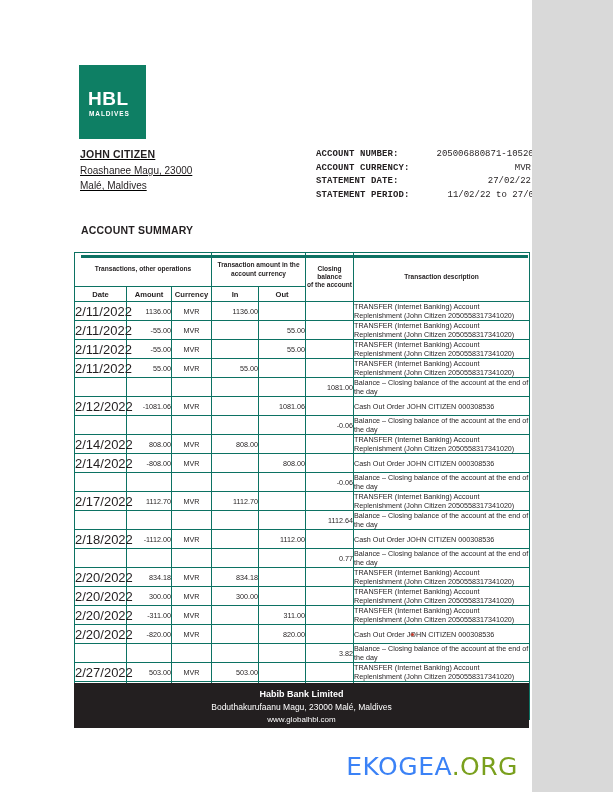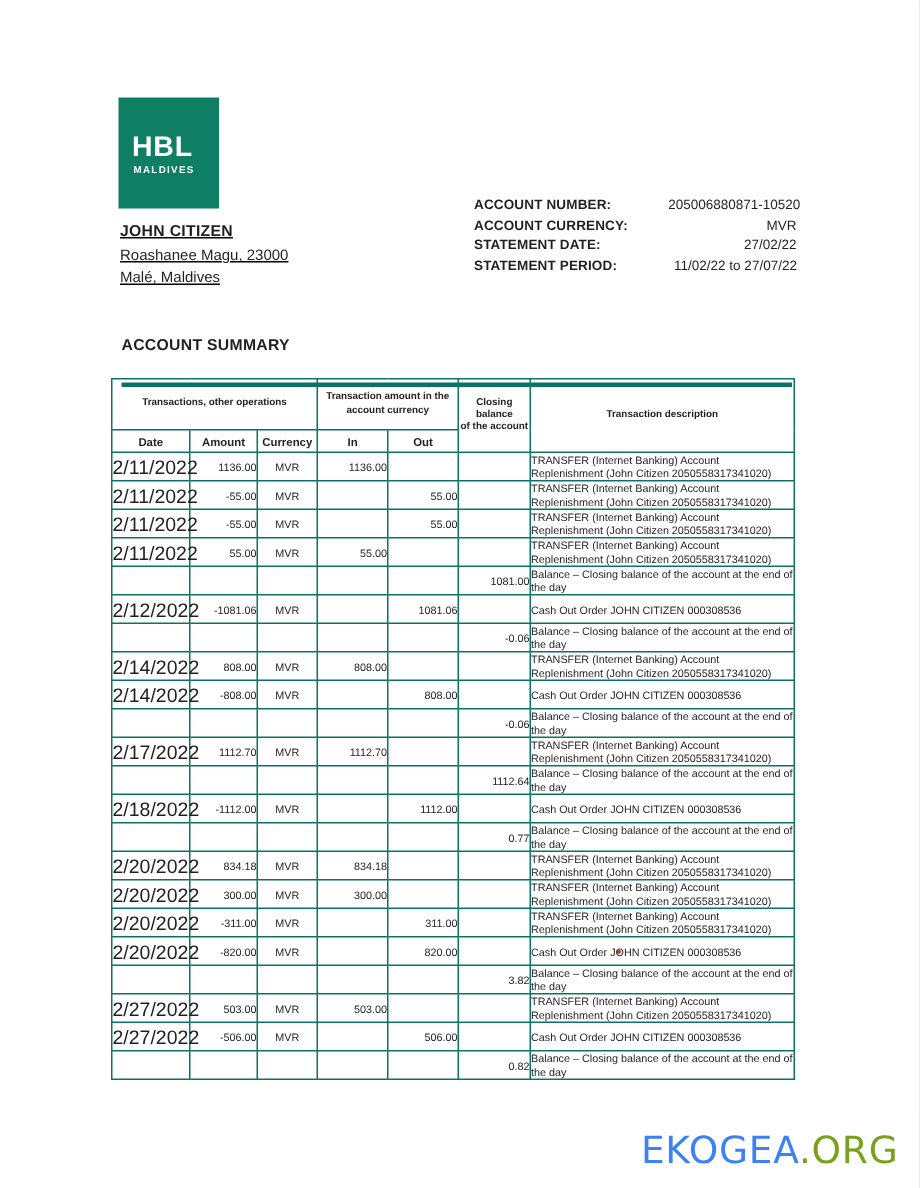--- a/index.html
+++ b/index.html
@@ -5,21 +5,21 @@
   html, body {
     margin: 0;
     padding: 0;
     background: #d9d9d9;
   }
   body {
     font-family: "Liberation Sans", sans-serif;
   }
   .page {
     position: relative;
-    width: 613px;
+    width: 532px;
     height: 792px;
     background: #ffffff;
     overflow: hidden;
     box-sizing: border-box;
   }
   .sheet {
     position: absolute;
     left: 0;
     top: 4px;
     width: 613px;
@@ -76,23 +76,24 @@
   .cust-line {
     font-size: 10px;
     color: #231f20;
     line-height: 15px;
   }
 
   
   .acct {
     position: absolute;
     left: 316px;
-    top: 126px;
+    top: 144px;
     width: 215px;
     font-size: 9px;
+    font-family: Liberation Mono, monospace;
   }
   .acct-row {
     display: flex;
     justify-content: space-between;
     line-height: 13.5px;
     white-space: nowrap;
   }
   .acct-label {
     font-weight: bold;
     color: #231f20;
@@ -490,18 +491,23 @@
               <td class="c-out"></td>
               <td class="c-bal">0.82</td>
               <td class="c-desc">Balance – Closing balance of the account at the end of the day</td>
             </tr>
           </tbody>
       </table>
     </div>
 
     <div class="redmark"></div>
 
+    <div class="footer">
+      <div class="f-name">Habib Bank Limited</div>
+      <div class="f-addr">Boduthakurufaanu Magu, 23000 Malé, Maldives</div>
+      <div class="f-url">www.globalhbl.com</div>
+    </div>
   </div>
 
   <div class="wm">
     <span class="wm-a">EKOGEA</span><span class="wm-b">.ORG</span>
   </div>
 </div>
 
 </body></html>

